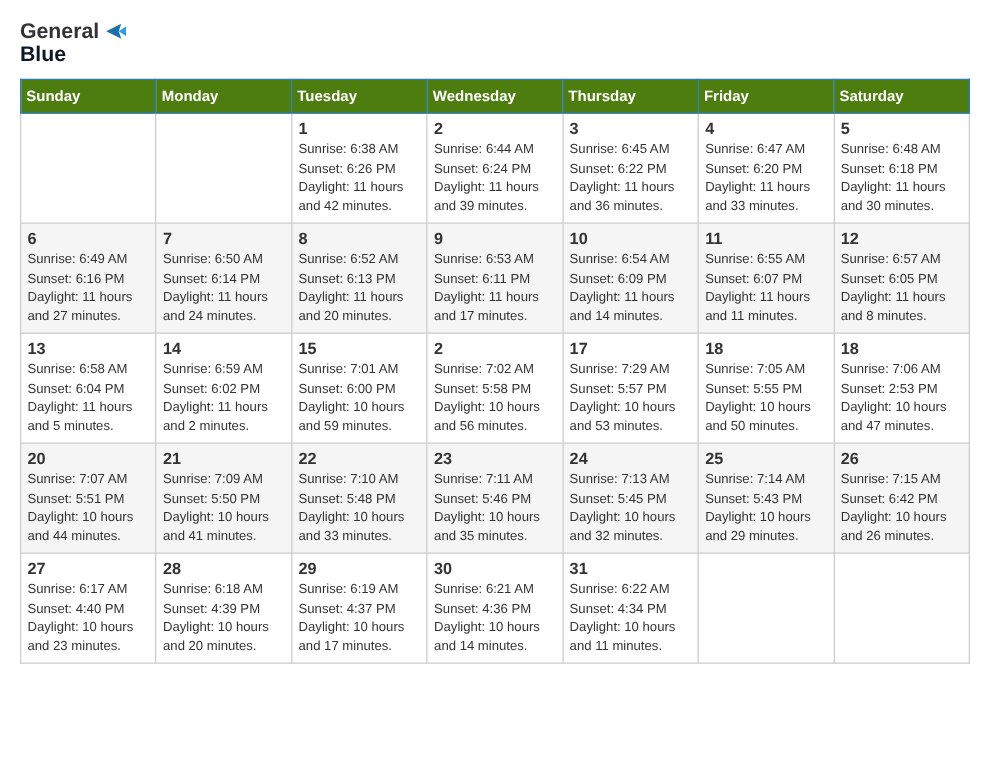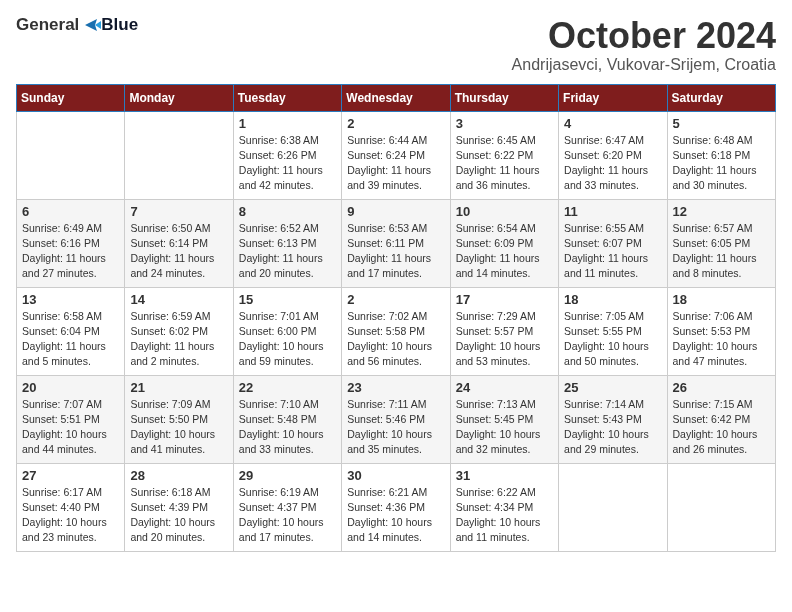--- a/index.html
+++ b/index.html
@@ -33,21 +33,21 @@
     .location-title {
       font-size: 16px;
       color: #555;
     }
     table {
       width: 100%;
       border-collapse: collapse;
       table-layout: fixed;
     }
     thead tr th {
-      background-color: #7f1d1d;
+      background-color: #4d7c0f;
       color: #fff;
       font-size: 12px;
       font-weight: bold;
       padding: 6px 4px;
       text-align: left;
       border: 1px solid #2a7bbf;
     }
     tbody tr td {
       border: 1px solid #ccc;
       vertical-align: top;
@@ -75,35 +75,31 @@
     }
     .empty-cell {
       background-color: #f9f9f9;
     }
   </style>
 </head>
 <body>
 
 <div class="header-area">
   <div class="logo">
-  <div style="display:flex;flex-direction:row;line-height:1.1">
+  <div style="display:flex;flex-direction:column;line-height:1.1">
     <div style="display:flex;align-items:center;gap:2px">
       <span style="font-size:17px;font-weight:bold;color:#333;">General</span>
       <svg width="20" height="16" viewBox="0 0 20 16">
         <polygon points="4,8 16,2 14,8 16,14" fill="#1a6faf"></polygon>
         <polygon points="14,8 20,4 20,12" fill="#2a9fdf"></polygon>
       </svg>
     </div>
     <span style="font-size:17px;font-weight:bold;color:#0f172a;">Blue</span>
   </div>
 </div>
-  <div class="title-area">
-    <div class="month-title">October 2024</div>
-    <div class="location-title">Andrijasevci, Vukovar-Srijem, Croatia</div>
-  </div>
 </div>
 
 <table>
   <thead>
     <tr>
       <th>Sunday</th>
       <th>Monday</th>
       <th>Tuesday</th>
       <th>Wednesday</th>
       <th>Thursday</th>
@@ -223,21 +219,21 @@
       </td>
         <td>
         <span class="day-number">18</span>
         <span class="cell-text">Sunrise: 7:05 AM</span><br>
         <span class="cell-text">Sunset: 5:55 PM</span><br>
         <span class="cell-text">Daylight: 10 hours and 50 minutes.</span>
       </td>
         <td>
         <span class="day-number">18</span>
         <span class="cell-text">Sunrise: 7:06 AM</span><br>
-        <span class="cell-text">Sunset: 5:53 PM</span><br>
+        <span class="cell-text">Sunset: 2:53 PM</span><br>
         <span class="cell-text">Daylight: 10 hours and 47 minutes.</span>
       </td>
       </tr>
       <tr>
         <td>
         <span class="day-number">20</span>
         <span class="cell-text">Sunrise: 7:07 AM</span><br>
         <span class="cell-text">Sunset: 5:51 PM</span><br>
         <span class="cell-text">Daylight: 10 hours and 44 minutes.</span>
       </td>

